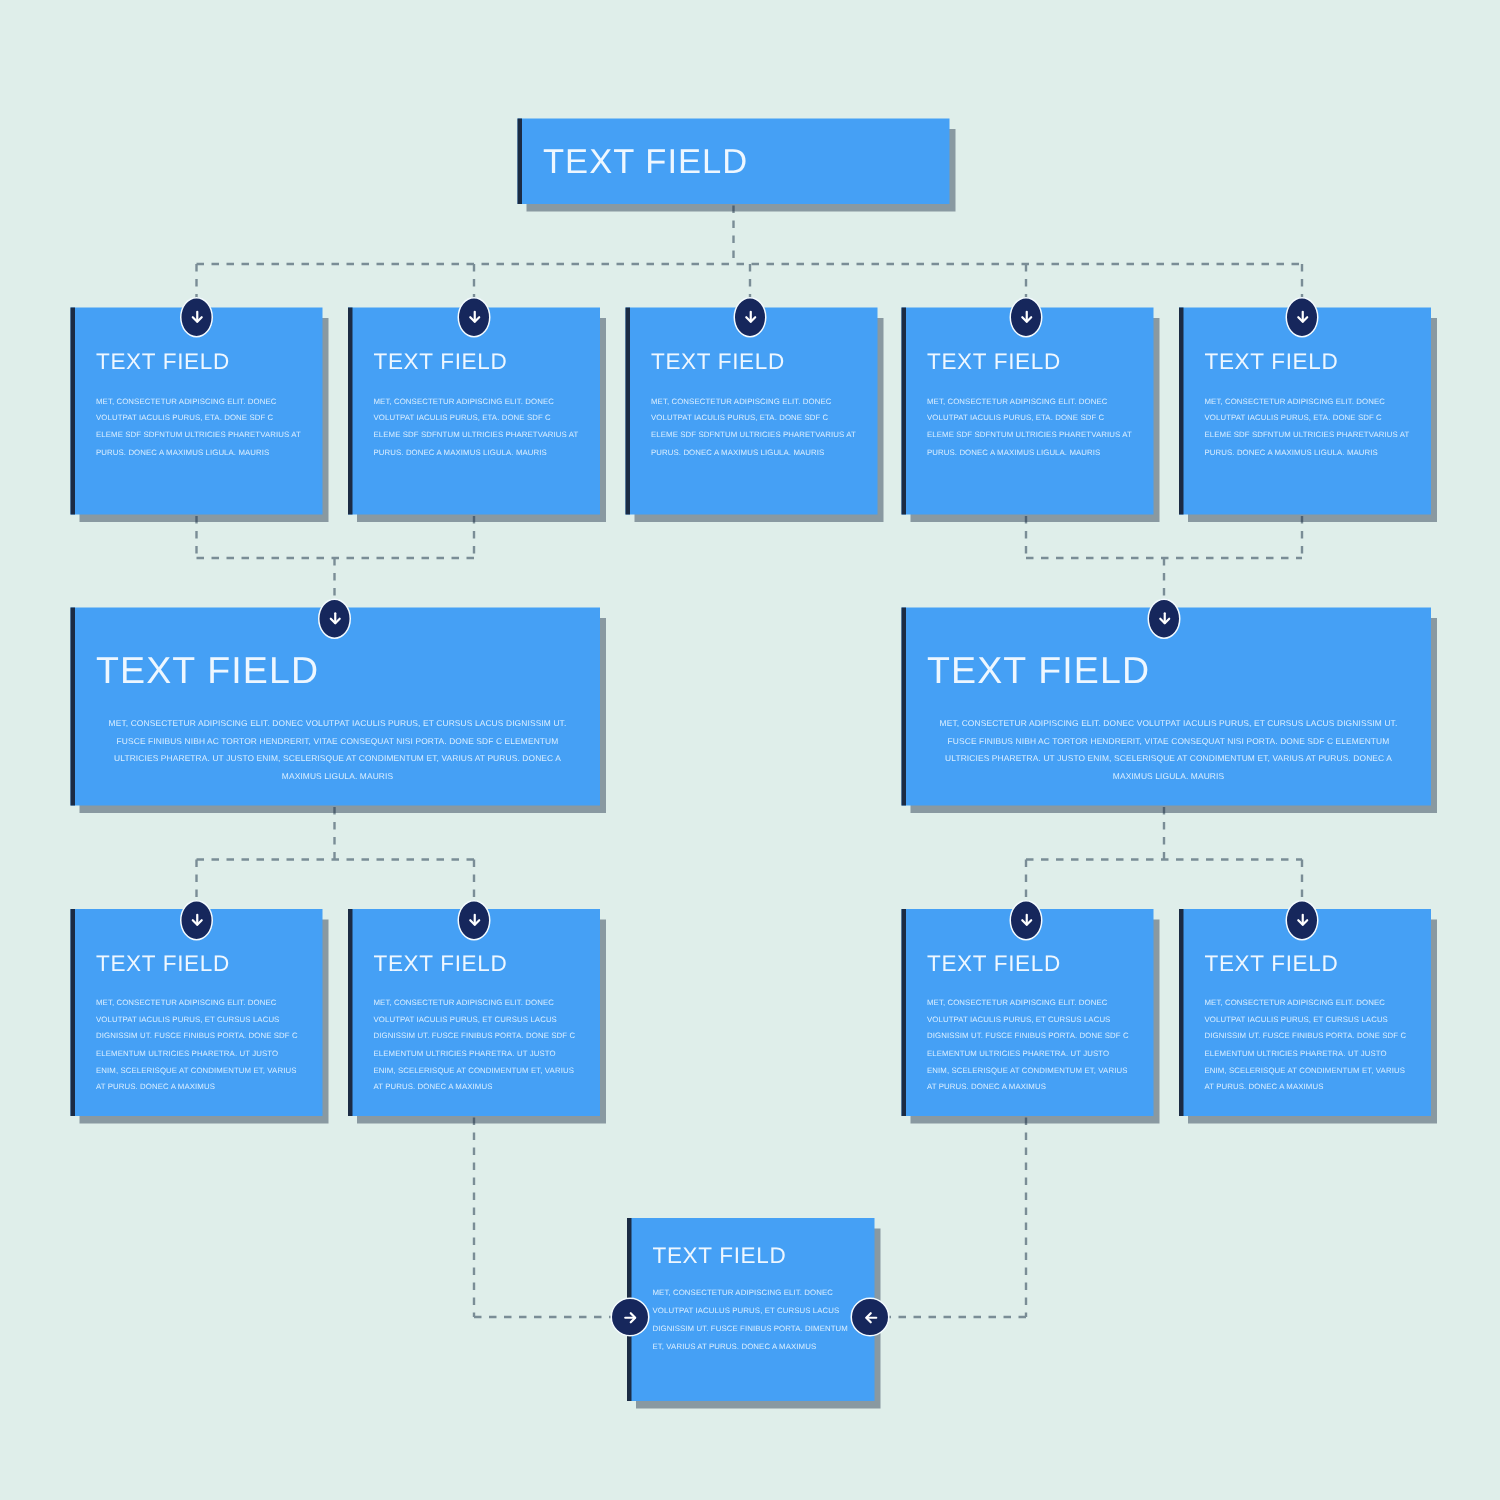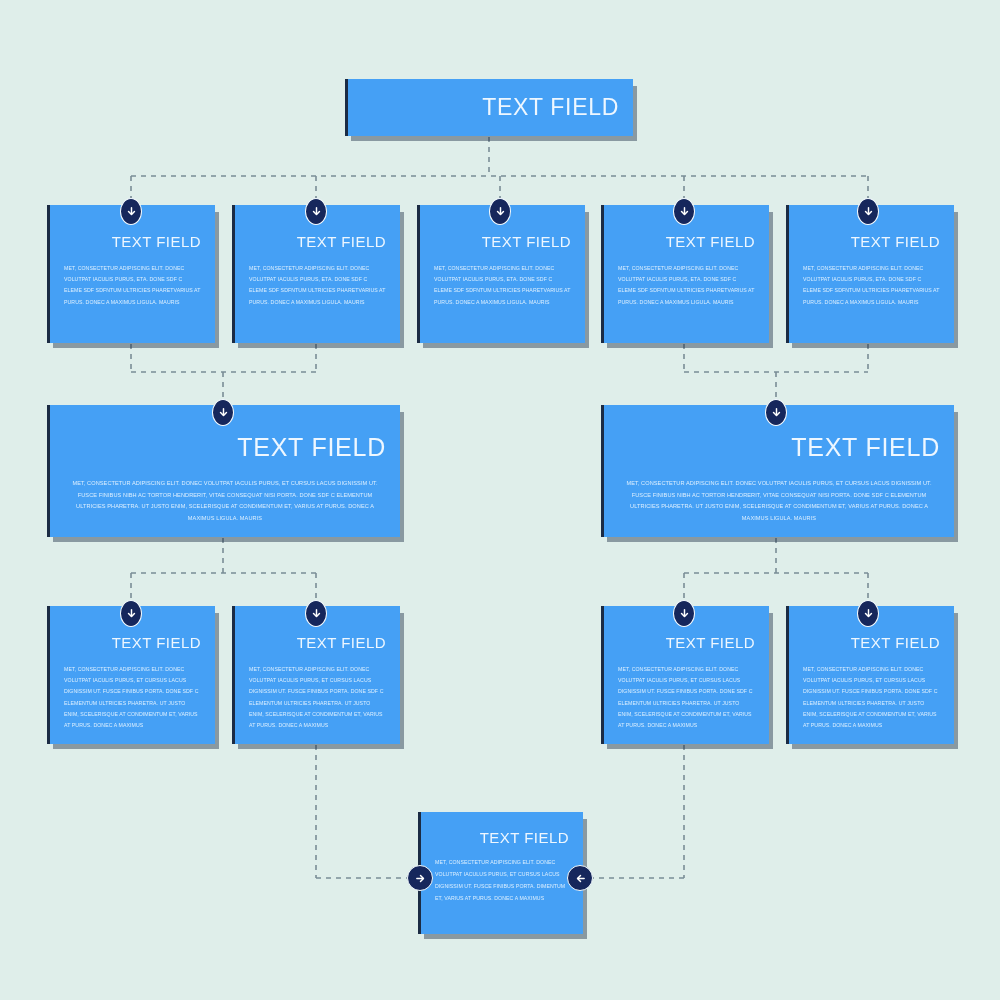--- a/index.html
+++ b/index.html
@@ -28,21 +28,21 @@
     background:#45a0f5;
     box-shadow: 5px 6px 0 -1px rgba(20,35,60,.42);
     border-left:3px solid #1b2b44;
     color:#eaf5ff;
     padding:0 14px;
     overflow:hidden;
   }
   .card .title {
     font-weight:400;
     letter-spacing:.03em;
-    text-align:right;
+    text-align:left;
     color:#eef7ff;
     white-space:nowrap;
   }
   .card .body {
     text-align:left;
     color:#dcefff;
     letter-spacing:.015em;
     text-transform:uppercase;
   }
 

